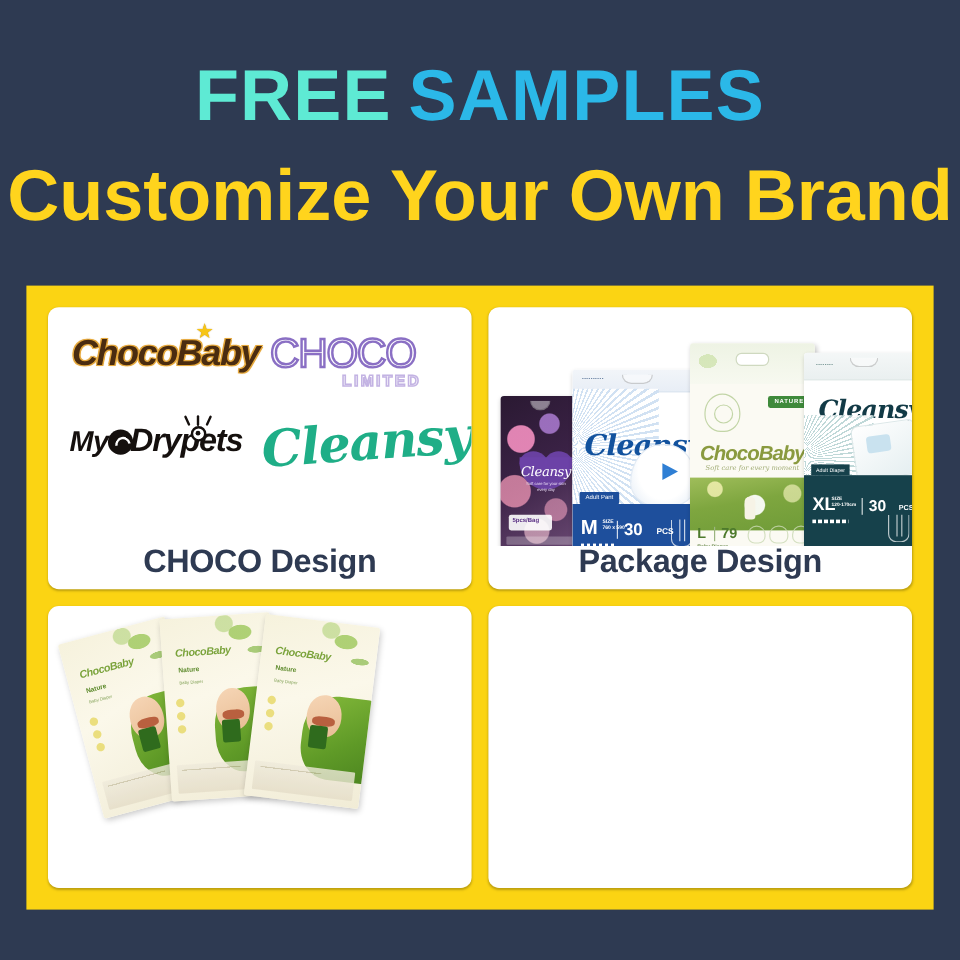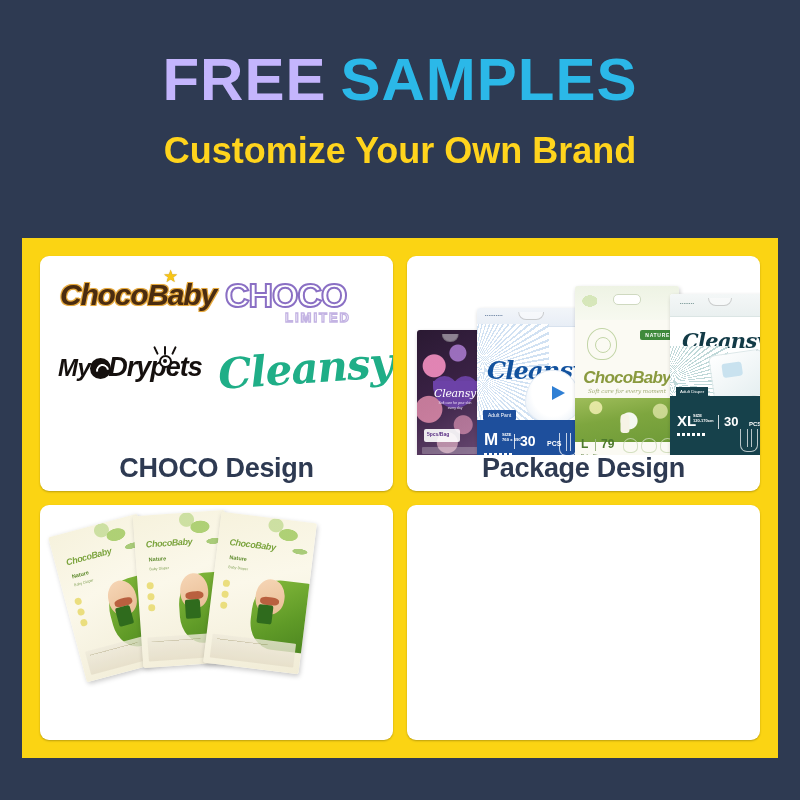--- a/index.html
+++ b/index.html
@@ -10,25 +10,25 @@
     -webkit-font-smoothing:antialiased;
   }
   #stage{position:relative;width:800px;height:800px;}
 
   
   .header{position:absolute;left:0;top:0;width:800px;height:238px;}
   .h-line1{
     position:absolute;left:0;top:50px;width:800px;text-align:center;
     font-size:60px;font-weight:bold;letter-spacing:1px;line-height:1;
   }
-  .h-free{color:#c4b5fd;}
+  .h-free{color:#5eead4;}
   .h-samples{color:#2bb8e8;margin-left:14px;}
   .h-line2{
     position:absolute;left:0;top:133px;width:800px;text-align:center;
-    color:#ffd41d;font-size:36px;font-weight:bold;line-height:1;letter-spacing:0px;
+    color:#ffd41d;font-size:60px;font-weight:bold;line-height:1;letter-spacing:0px;
   }
 
   
   .frame{
     position:absolute;left:22px;top:238px;width:756px;height:520px;
     background:#fbd413;
   }
   .grid{
     position:absolute;left:0;top:0;width:756px;height:520px;
     display:grid;grid-template-columns:1fr 1fr;grid-template-rows:1fr 1fr;
@@ -50,21 +50,21 @@
   .logo-wrap{position:absolute;inset:0;}
   .lg{position:absolute;white-space:nowrap;}
 
   .lg-chocobaby{left:20px;top:22px;font-size:30px;font-weight:bold;
     color:#4a2c10;font-style:italic;letter-spacing:-1.2px;
     text-shadow:0 0 2px #e5a83c,1px 1px 0 #e5a83c,-1px 1px 0 #e5a83c,
       1px -1px 0 #e5a83c,-1px -1px 0 #e5a83c;}
   .star{position:absolute;left:123px;top:10px;color:#f7c515;font-size:17px;
     text-shadow:0 0 1px #a97a14;}
 
-  .lg-choco{left:185px;top:20px;font-size:34px;font-weight:bold;
+  .lg-choco{left:185px;top:20px;font-size:34px;font-weight:normal;
     color:transparent;letter-spacing:-1px;
     -webkit-text-stroke:2px #8a6fc4;}
   .lg-limited{position:absolute;left:245px;top:54px;font-size:13px;
     font-weight:bold;letter-spacing:2px;color:transparent;
     -webkit-text-stroke:1.3px #c3b3e3;}
 
   .lg-drypets{left:18px;top:96px;font-size:27px;font-weight:bold;
     color:#15100e;font-style:italic;letter-spacing:-1px;}
   .dp-my{font-size:24px;letter-spacing:-.5px;}
   .dp-swirl{display:inline-block;width:21px;height:21px;border-radius:50%;

